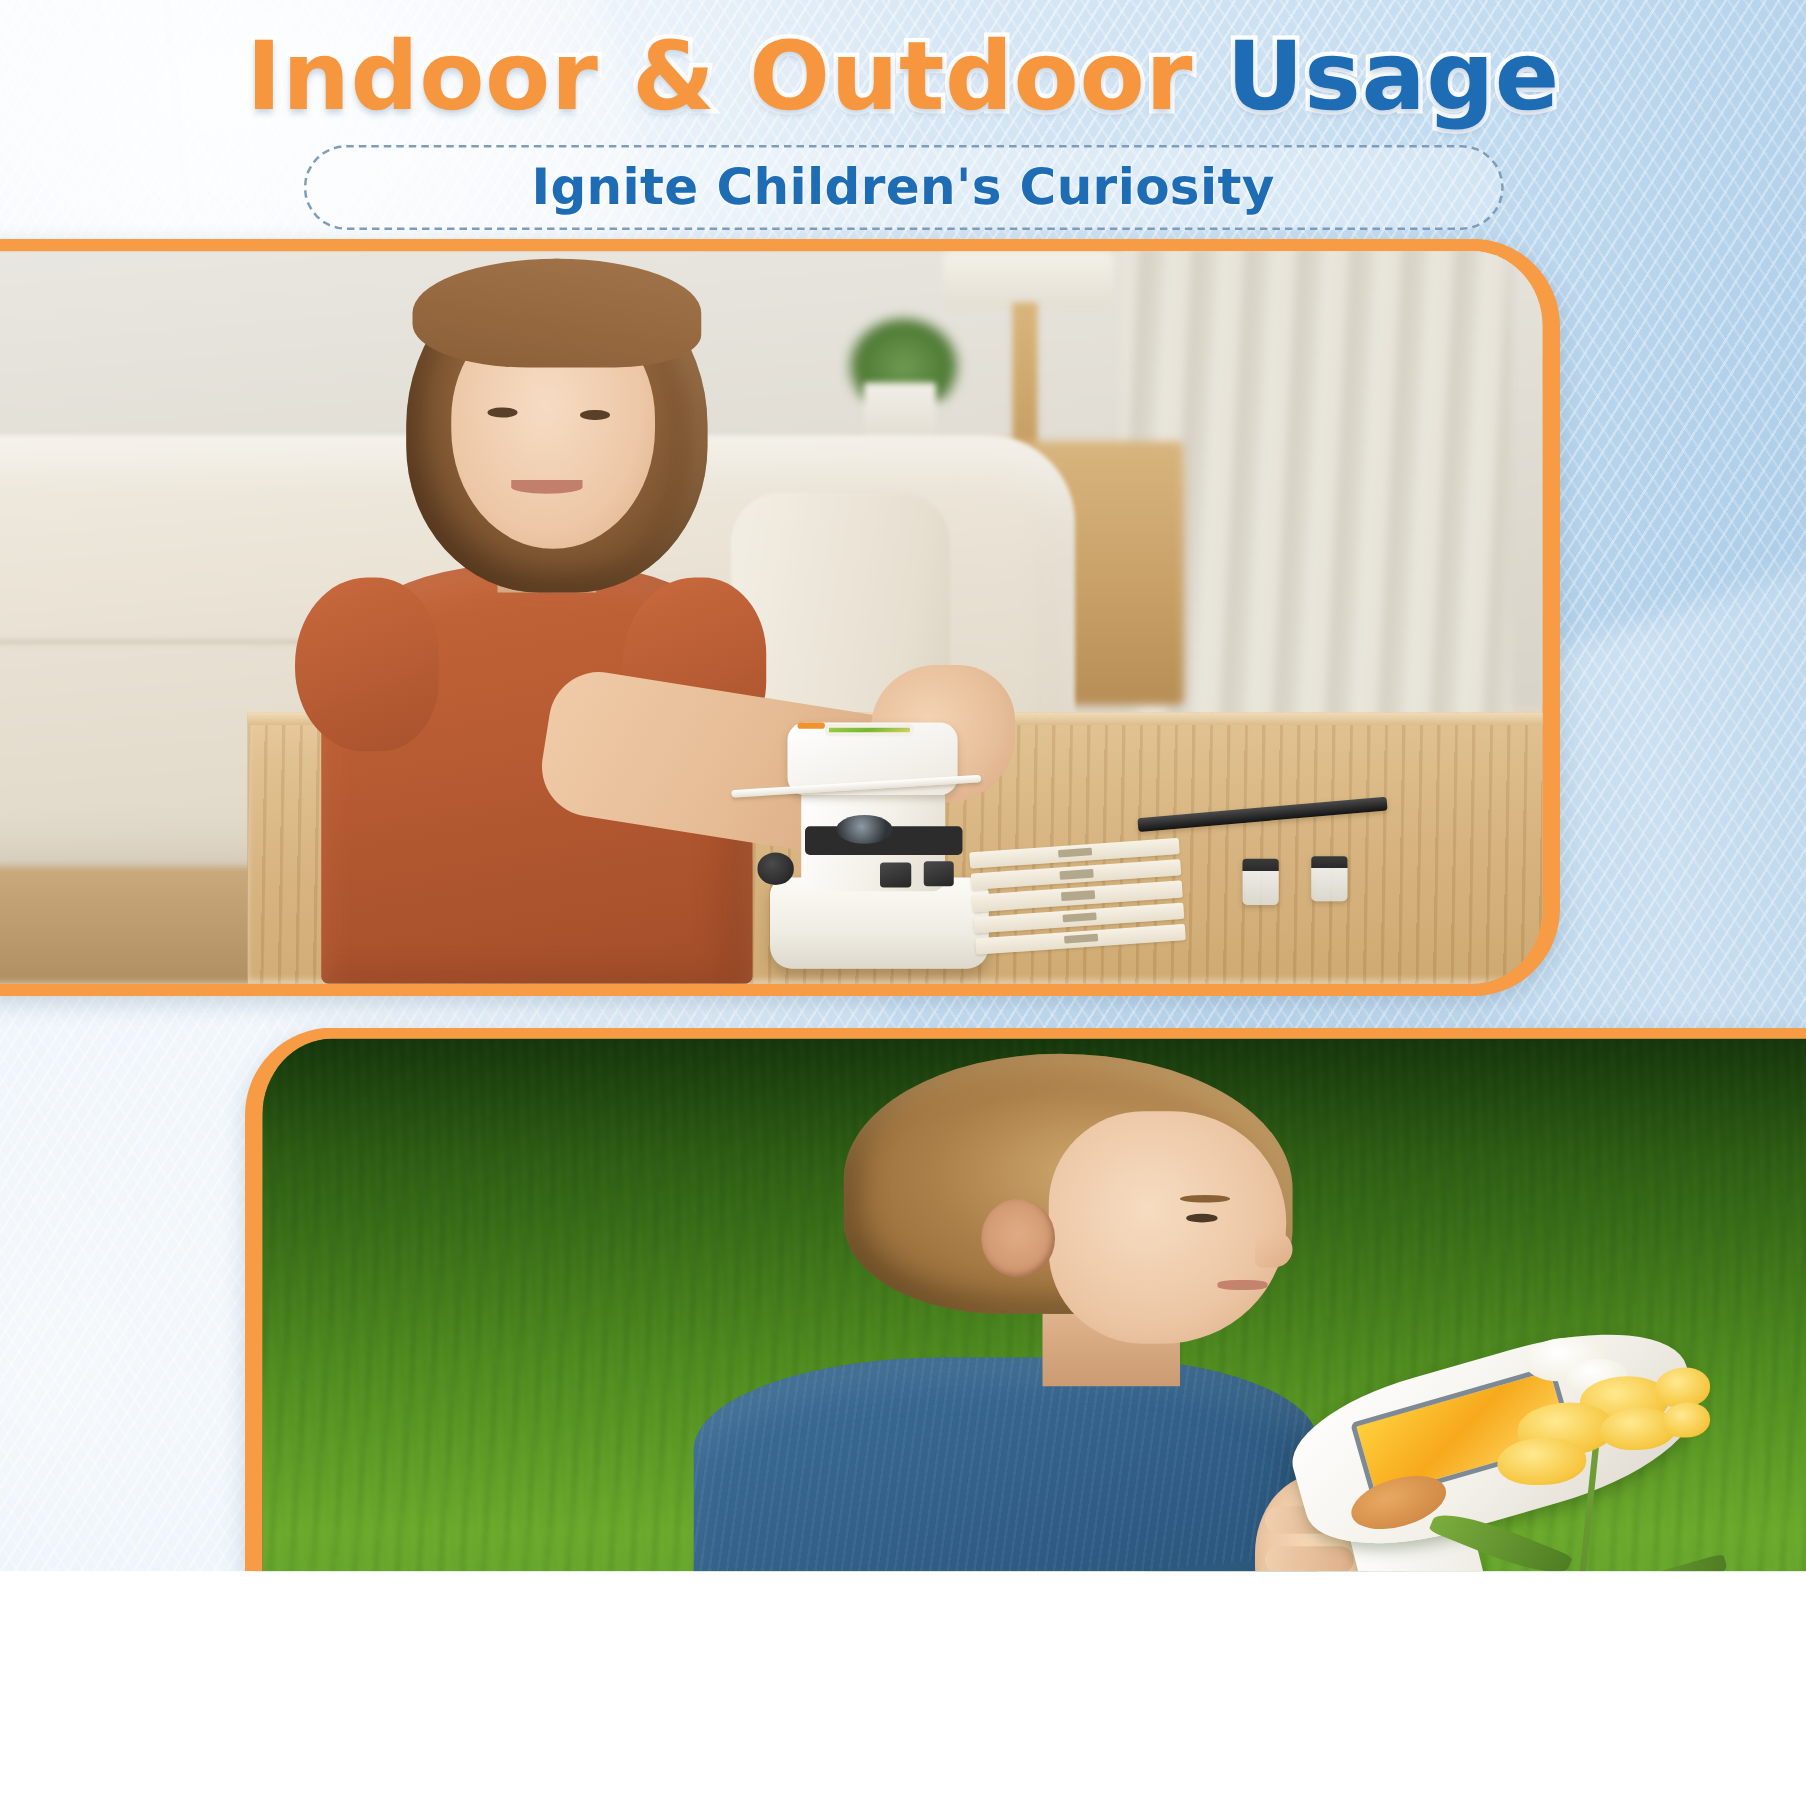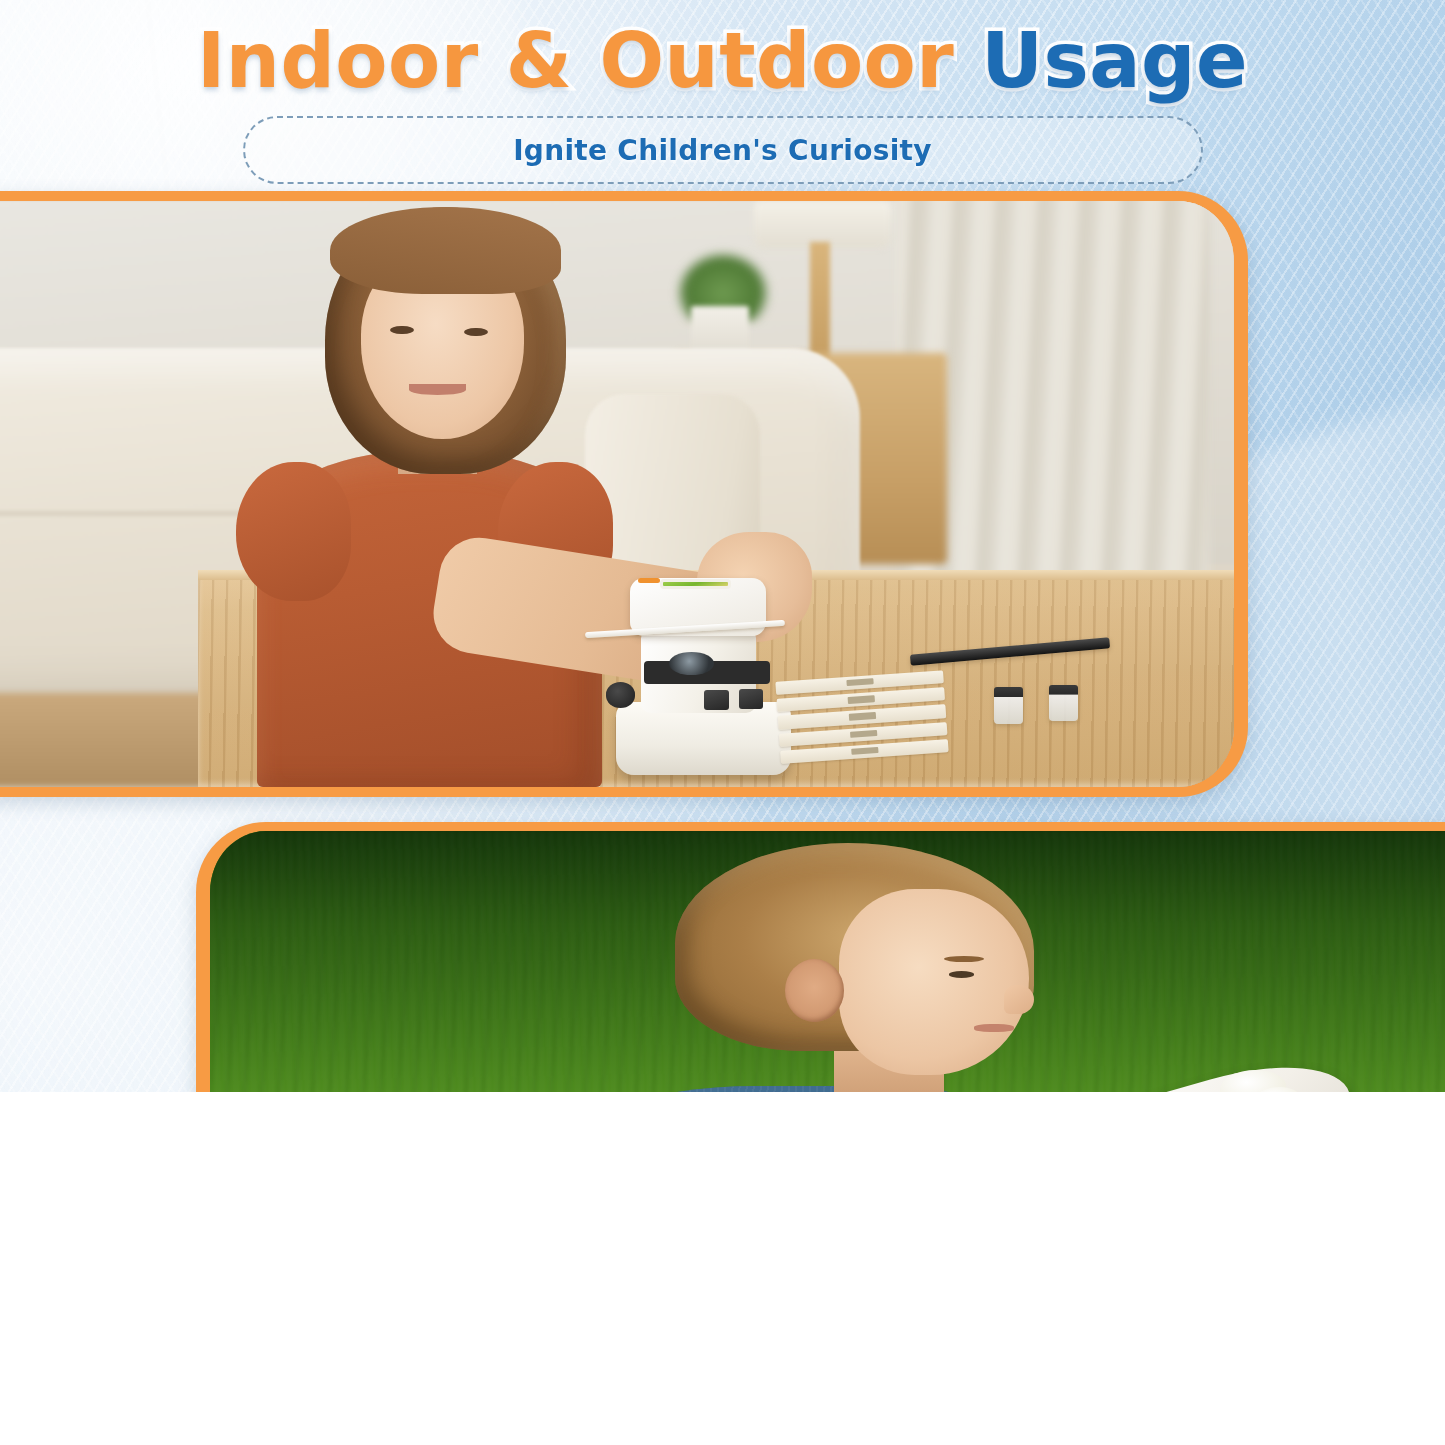--- a/index.html
+++ b/index.html
@@ -7,21 +7,21 @@
     padding: 0;
     background: #ffffff;
   }
   body {
     font-family: "Liberation Sans", sans-serif;
   }
 
   .poster {
     position: relative;
     width: 1445px;
-    height: 1092px;
+    height: 1257px;
     overflow: hidden;
     background: linear-gradient(118deg,
         #eef5fb 0%,
         #e4eef8 18%,
         #d6e6f4 38%,
         #c3dcf0 58%,
         #b2d0e9 78%,
         #a9c9e4 100%);
   }
 
@@ -79,21 +79,21 @@
     border: 2px dashed #7d9db9;
     border-radius: 38px;
     background: rgba(255,255,255,0.30);
     display: flex;
     align-items: center;
     justify-content: center;
   }
   .subtitle {
     margin: 0;
     font-family: "DejaVu Sans", sans-serif;
-    font-size: 28px;
+    font-size: 40px;
     font-weight: bold;
     color: #1D6CB4;
     letter-spacing: .3px;
     text-shadow: 0 2px 3px rgba(255,255,255,0.8);
   }
 
   
   .panel {
     position: absolute;
     overflow: hidden;

